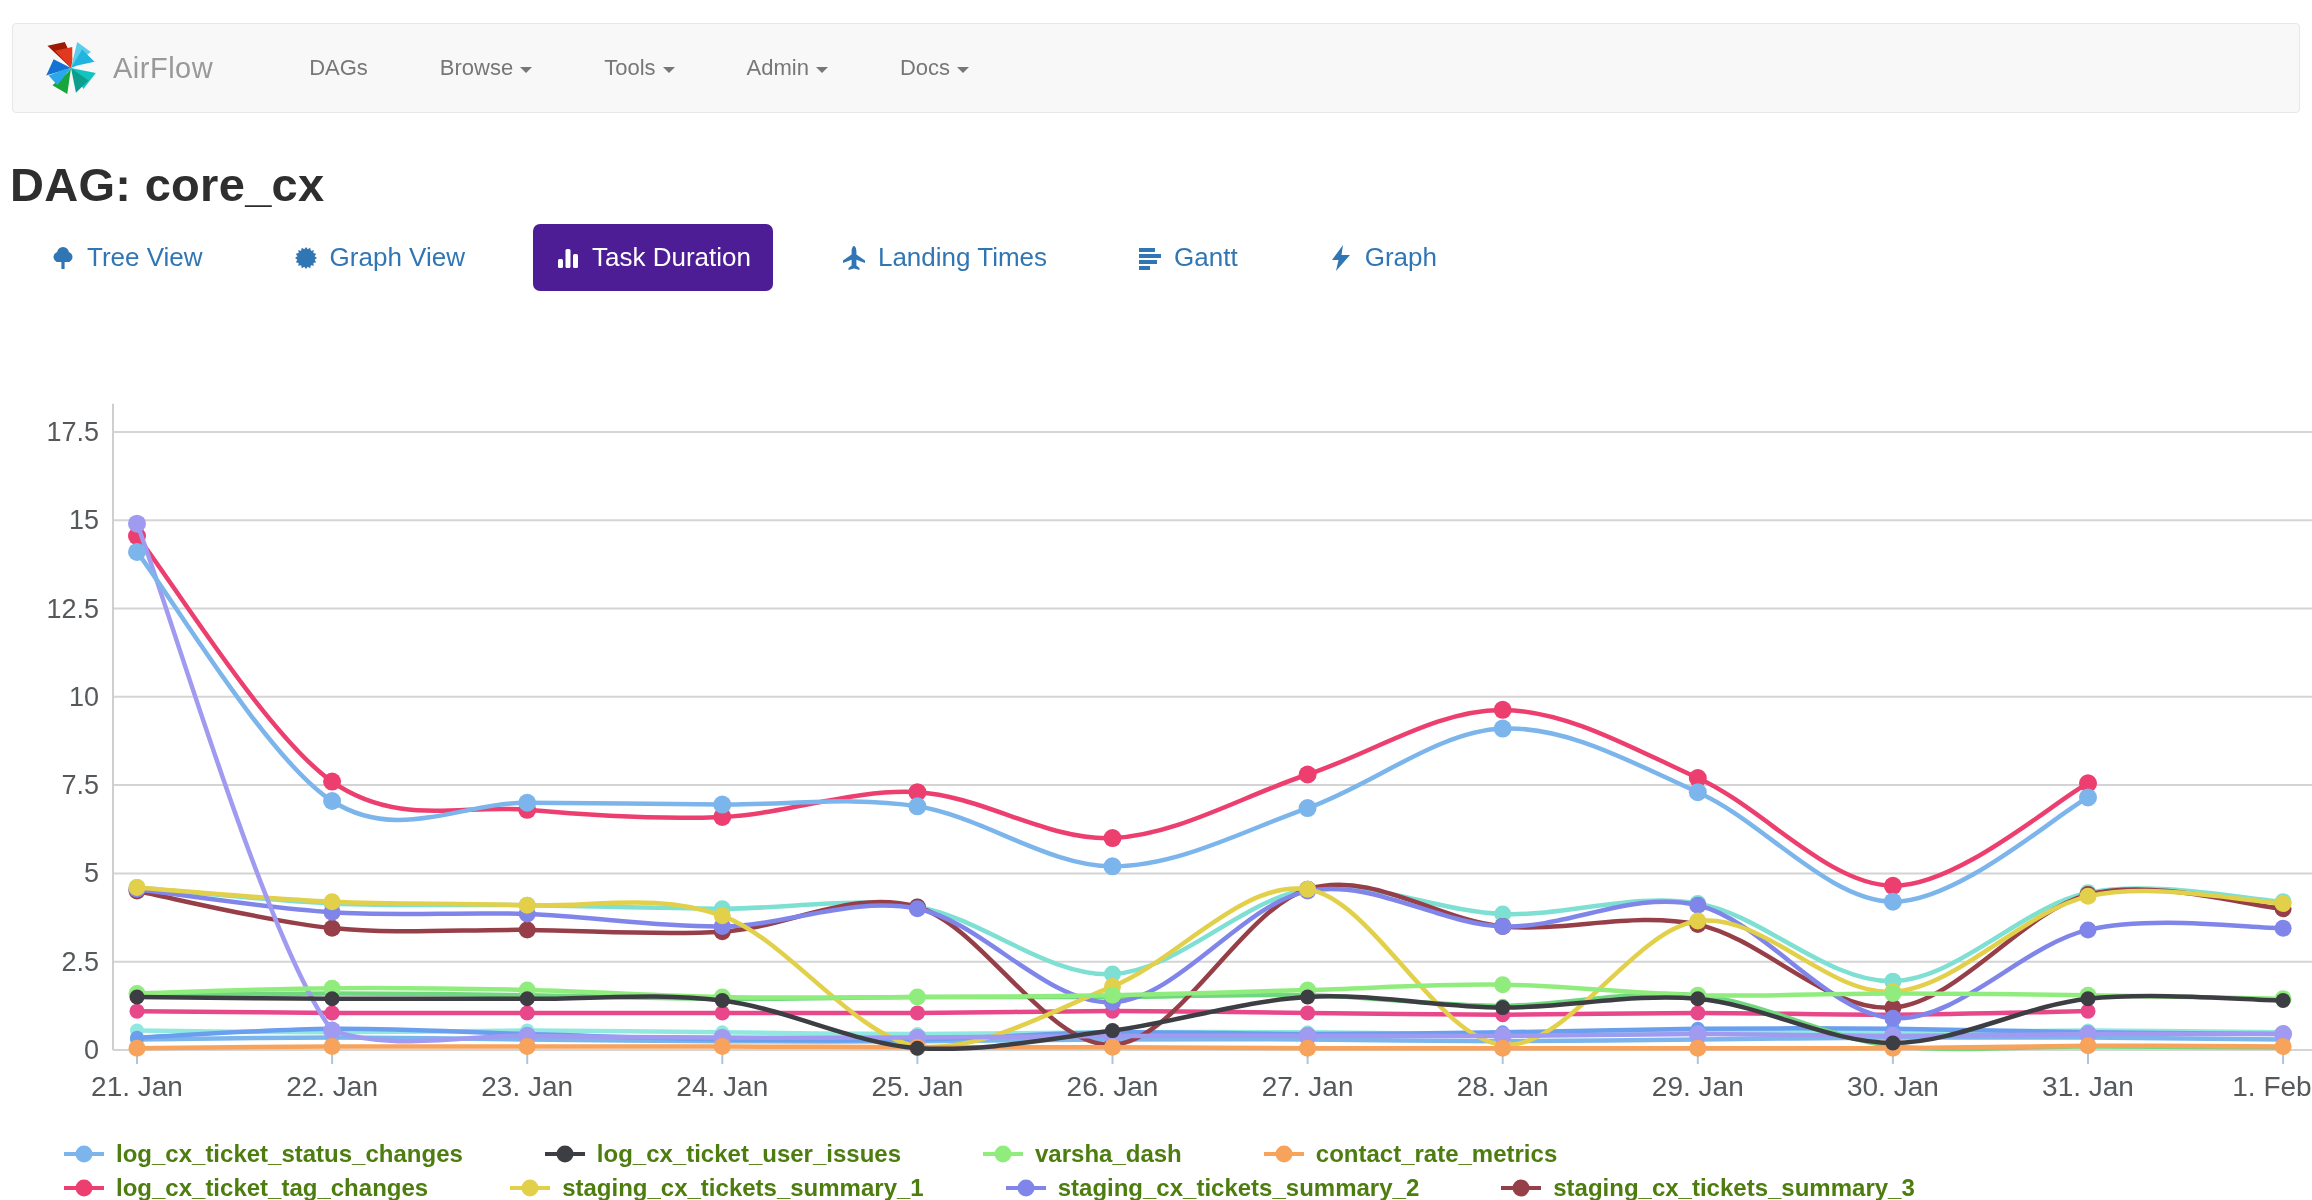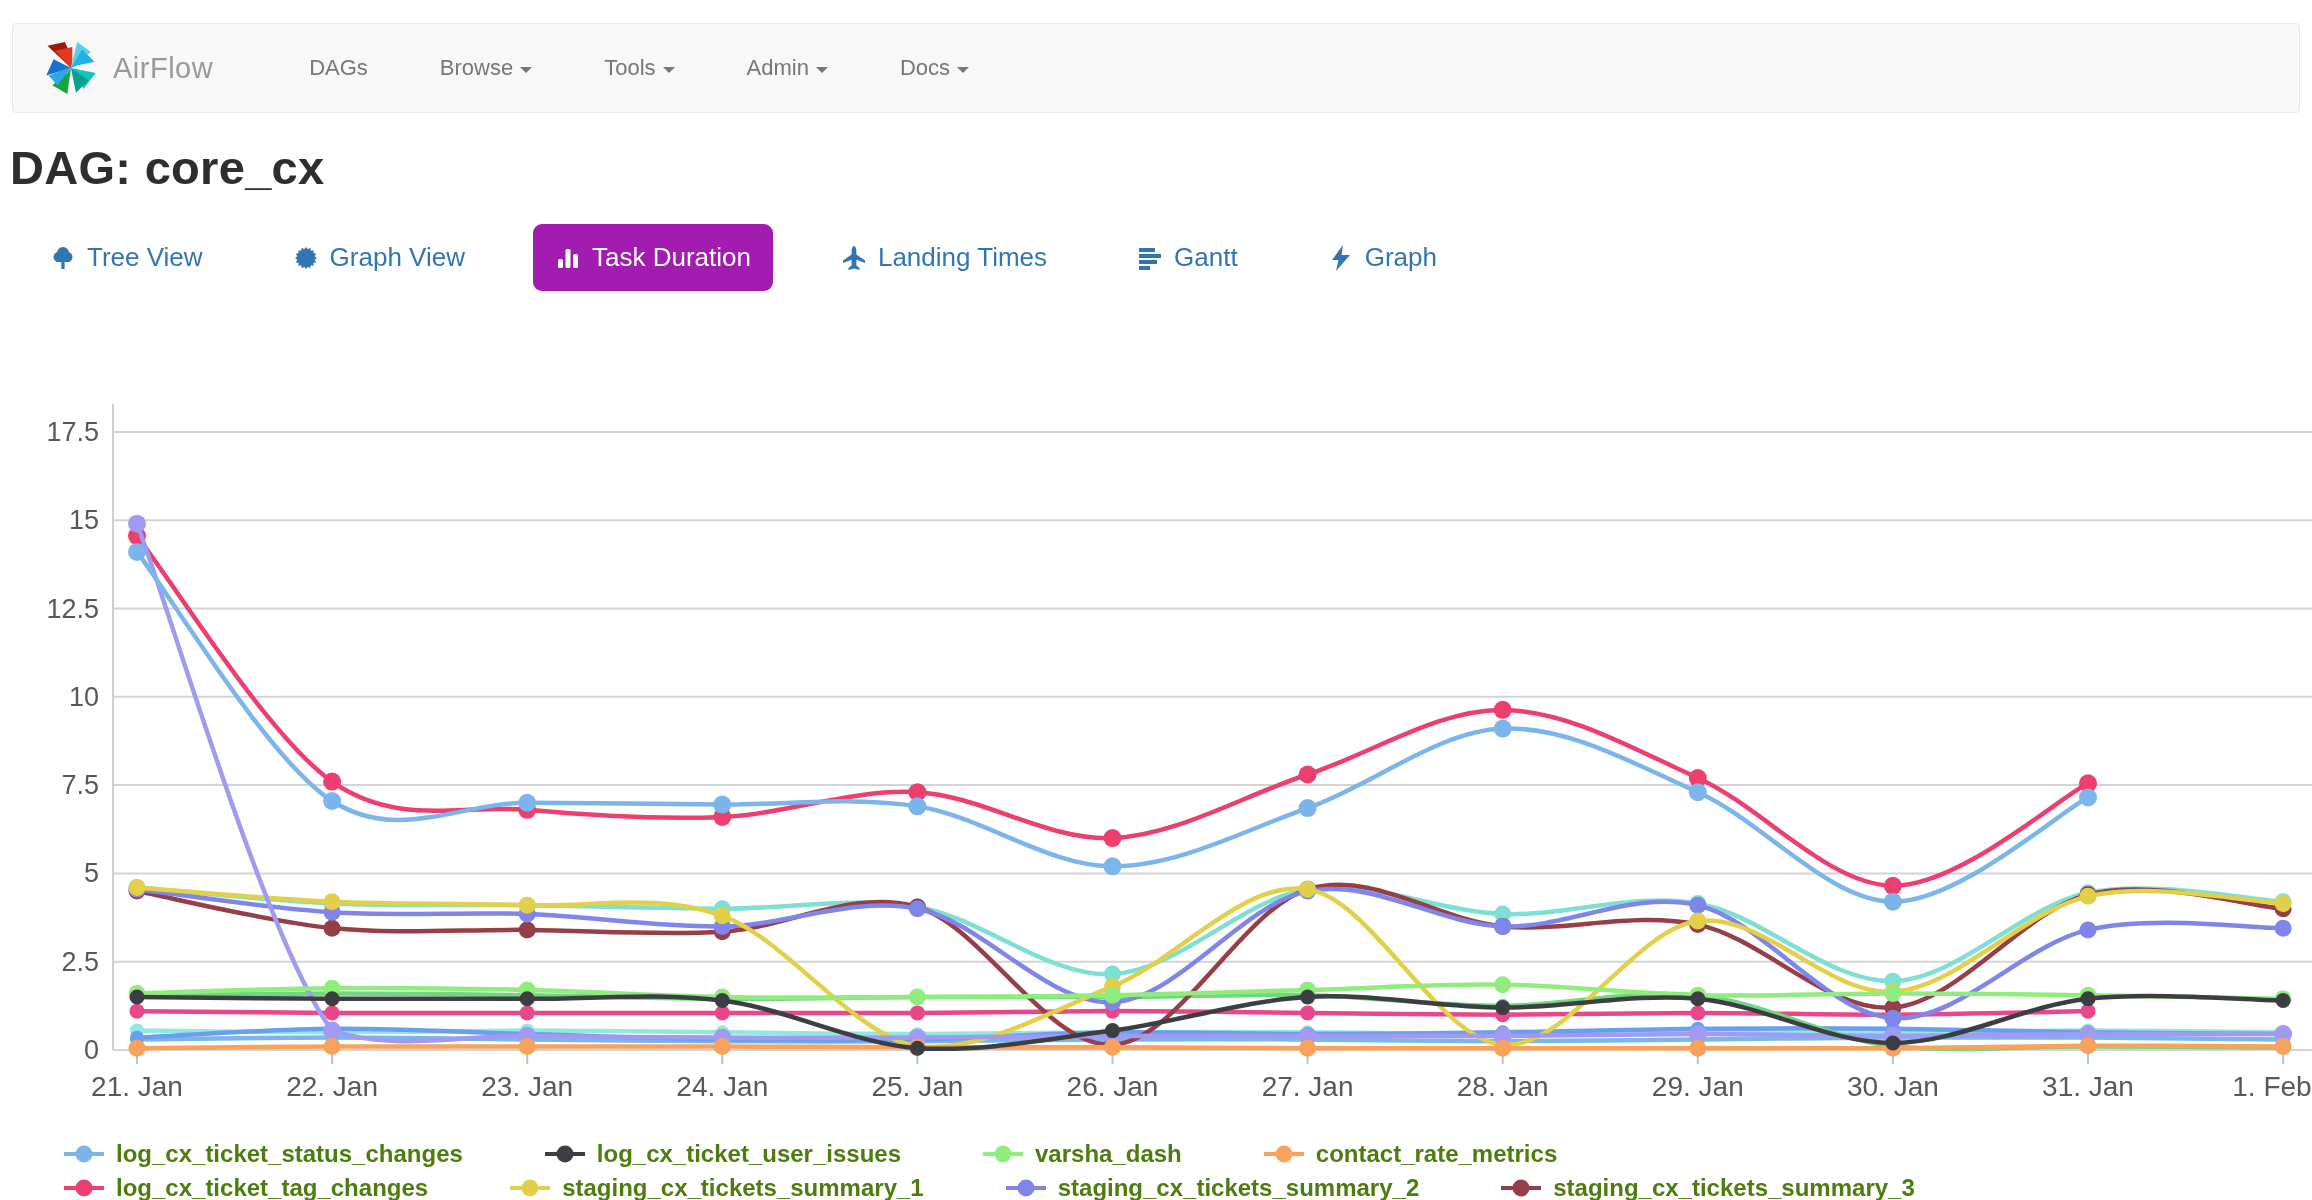--- a/index.html
+++ b/index.html
@@ -12,29 +12,29 @@
     display:flex; align-items:center; }
   .brand { display:flex; align-items:center; gap:10px; margin-left:26px; cursor:pointer; }
   .brand-name { font-size:29px; color:#999; letter-spacing:0.5px; }
   .nav-items { display:flex; align-items:flex-start; margin-left:60px; gap:0; }
   .nav-item { display:flex; align-items:center; gap:7px; padding:0 36px; height:90px;
     font-size:22px; color:#777; cursor:pointer; }
   .caret { width:0; height:0; border-left:6px solid transparent; border-right:6px solid transparent;
     border-top:6px solid #777; margin-top:3px; }
 
   
-  .page-title { position:absolute; left:10px; top:140px; font-size:47px; font-weight:600;
+  .page-title { position:absolute; left:10px; top:157px; font-size:47px; font-weight:600;
     color:#2e2e2e; letter-spacing:0.3px; }
 
   
   .tabs { position:absolute; left:28px; top:224px; display:flex; align-items:center; gap:46px; }
   .tab { display:flex; align-items:center; gap:11px; font-size:26px; font-weight:500;
     color:#3176b4; padding:18px 22px; border-radius:7px; cursor:pointer; white-space:nowrap; }
   .tab svg { display:block; }
-  .tab.active { background:#a21caf; color:#fff;border-radius:9px; }
+  .tab.active { background:#4c1d95; color:#fff; }
 
   
   .chart-wrap { position:absolute; left:0; top:360px; width:2312px; height:780px; }
   .chart-wrap svg { display:block; }
 
   
   .legend { position:absolute; left:62px; top:1140px; width:2230px; }
   .legend-row { display:flex; align-items:center; gap:80px; margin-bottom:6px; }
   .legend-item { display:flex; align-items:center; gap:10px; cursor:pointer; }
   .legend-item svg { display:block; }

